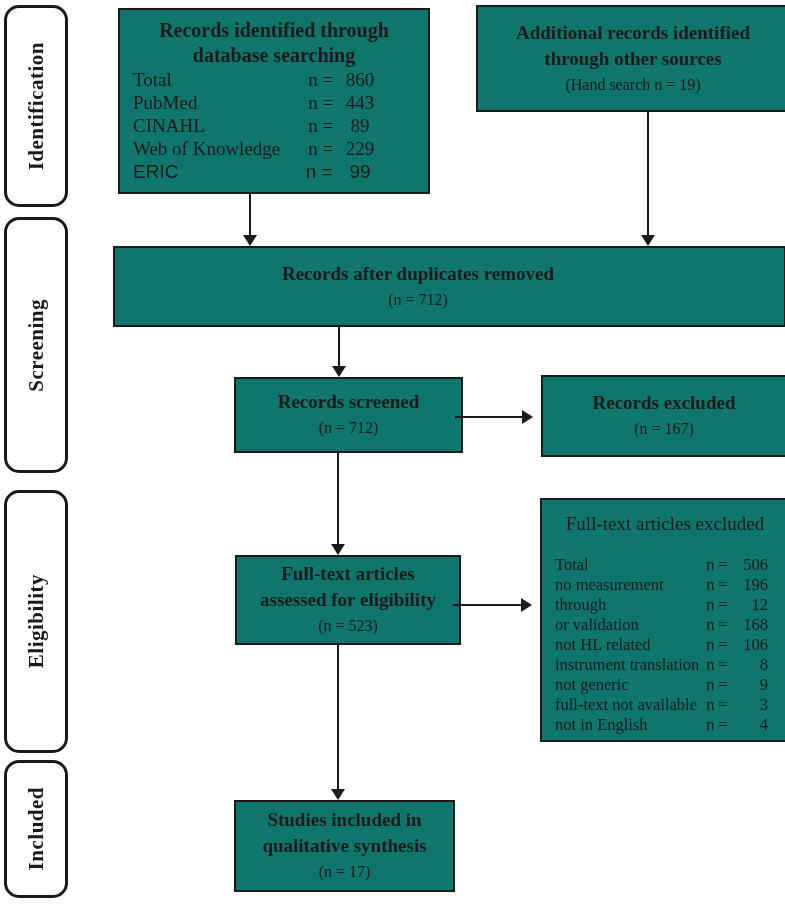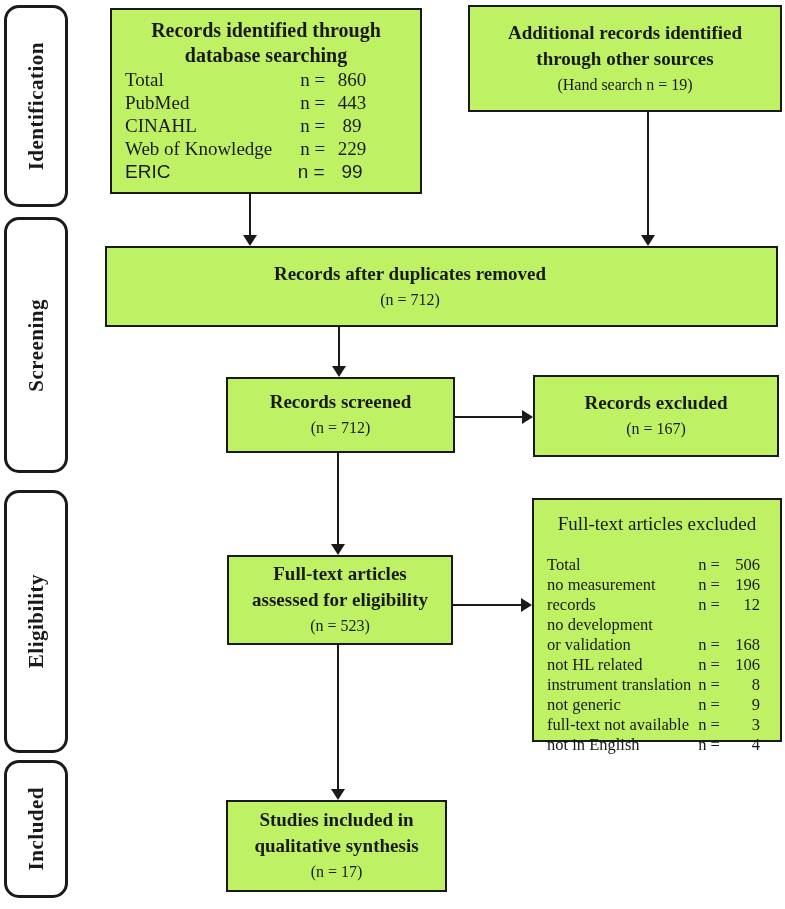--- a/index.html
+++ b/index.html
@@ -36,21 +36,22 @@
   }
   #stage-identification { top: 5px;   height: 202px; }
   #stage-screening      { top: 217px; height: 256px; }
   #stage-eligibility    { top: 490px; height: 263px; }
   #stage-included       { top: 760px; height: 138px; }
 
   
   .box {
     position: absolute;
     border: 2px solid #1a1a1a;
-    background: #bef264;
+    background: #0f766e;
+    margin-left: 8px;
   }
   .center-box {
     display: flex;
     flex-direction: column;
     align-items: center;
     justify-content: center;
     text-align: center;
   }
   .line  { font-size: 19px; line-height: 26px; font-weight: bold; }
   .count { font-size: 16px; line-height: 26px; font-weight: normal; }
@@ -200,26 +201,25 @@
       <span class="nlabel">Total</span>
         <span class="nprefix">n = </span>
         <span class="nvalue">506</span>
     </div>
     <div class="nrow">
       <span class="nlabel">no  measurement</span>
         <span class="nprefix">n = </span>
         <span class="nvalue">196</span>
     </div>
     <div class="nrow">
-      <span class="nlabel">records</span>
+      <span class="nlabel">through</span>
         <span class="nprefix">n = </span>
         <span class="nvalue">12</span>
     </div>
     <div class="nrow">
-      <span class="nlabel">no development</span>
         <span class="nprefix"></span>
         <span class="nvalue"></span>
     </div>
     <div class="nrow">
       <span class="nlabel">or validation</span>
         <span class="nprefix">n = </span>
         <span class="nvalue">168</span>
     </div>
     <div class="nrow">
       <span class="nlabel">not HL related</span>

